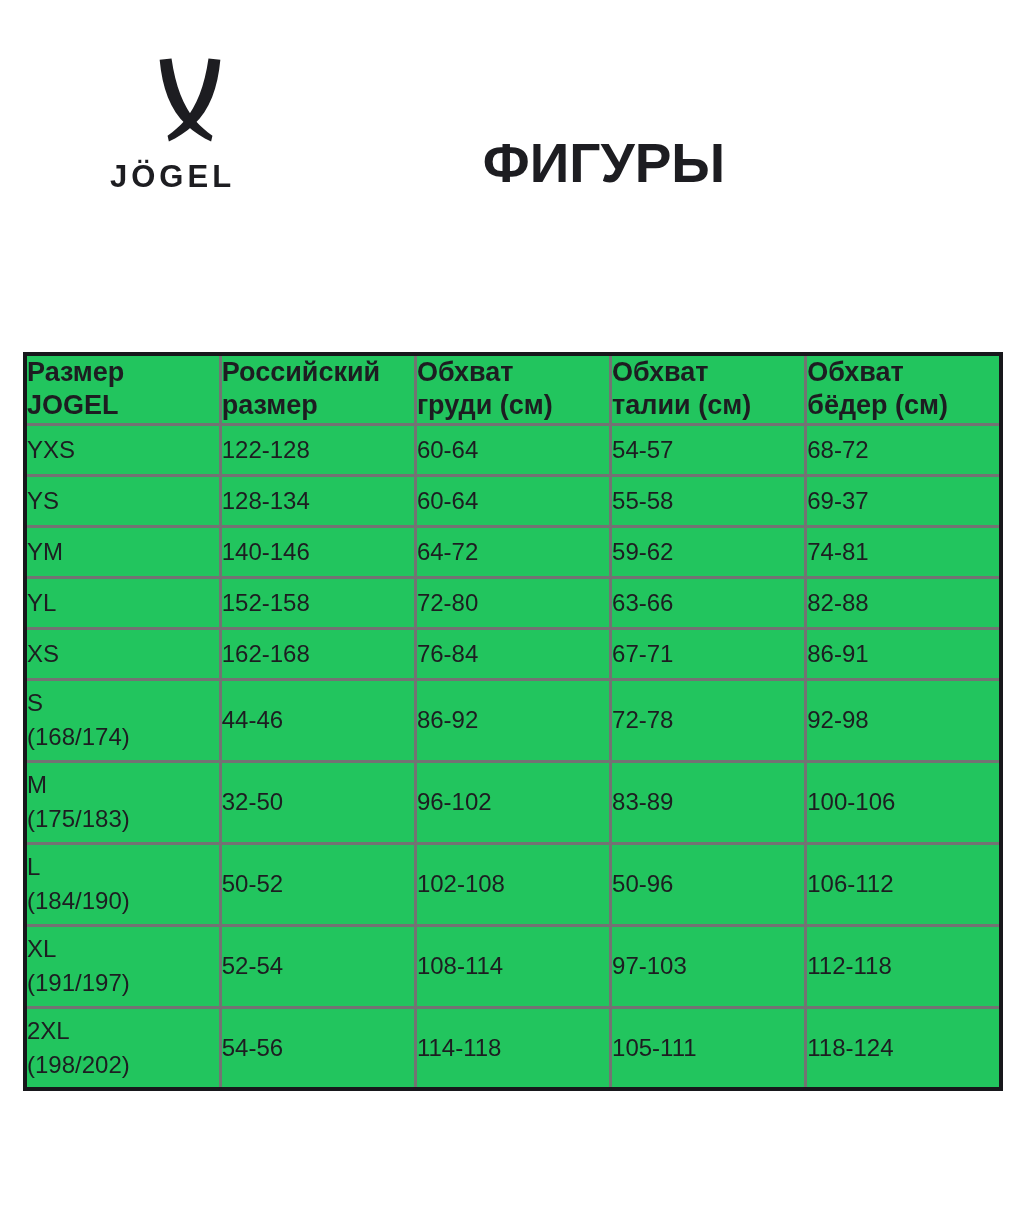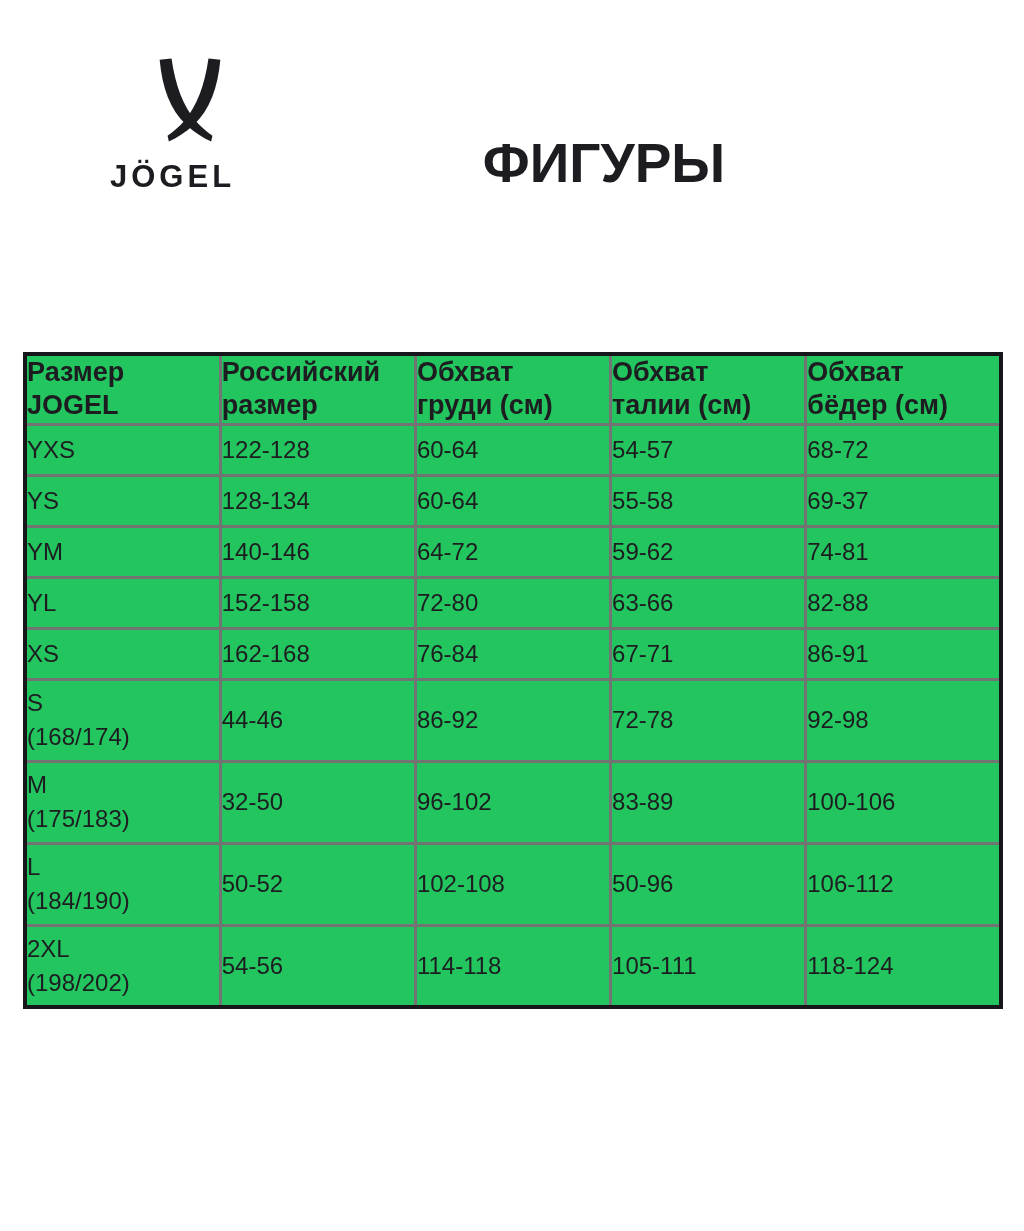--- a/index.html
+++ b/index.html
@@ -182,20 +182,30 @@
           <div>L</div>
           <div>(184/190)</div>
         </td>
         <td><span>50-52</span></td>
         <td><span>102-108</span></td>
         <td><span>50-96</span></td>
         <td><span>106-112</span></td>
       </tr>
       <tr class="double">
         <td>
+          <div>XL</div>
+          <div>(191/197)</div>
+        </td>
+        <td><span>52-54</span></td>
+        <td><span>108-114</span></td>
+        <td><span>97-103</span></td>
+        <td><span>112-118</span></td>
+      </tr>
+      <tr class="double">
+        <td>
           <div>2XL</div>
           <div>(198/202)</div>
         </td>
         <td><span>54-56</span></td>
         <td><span>114-118</span></td>
         <td><span>105-111</span></td>
         <td><span>118-124</span></td>
       </tr>
     </tbody>
   </table>

